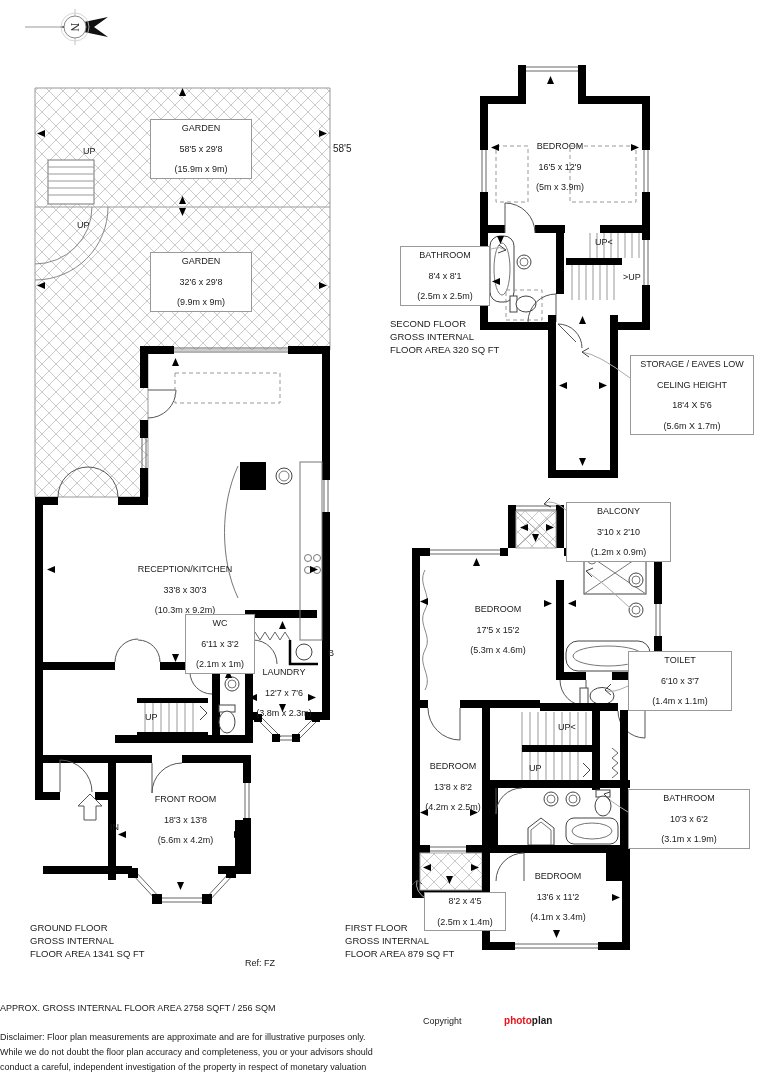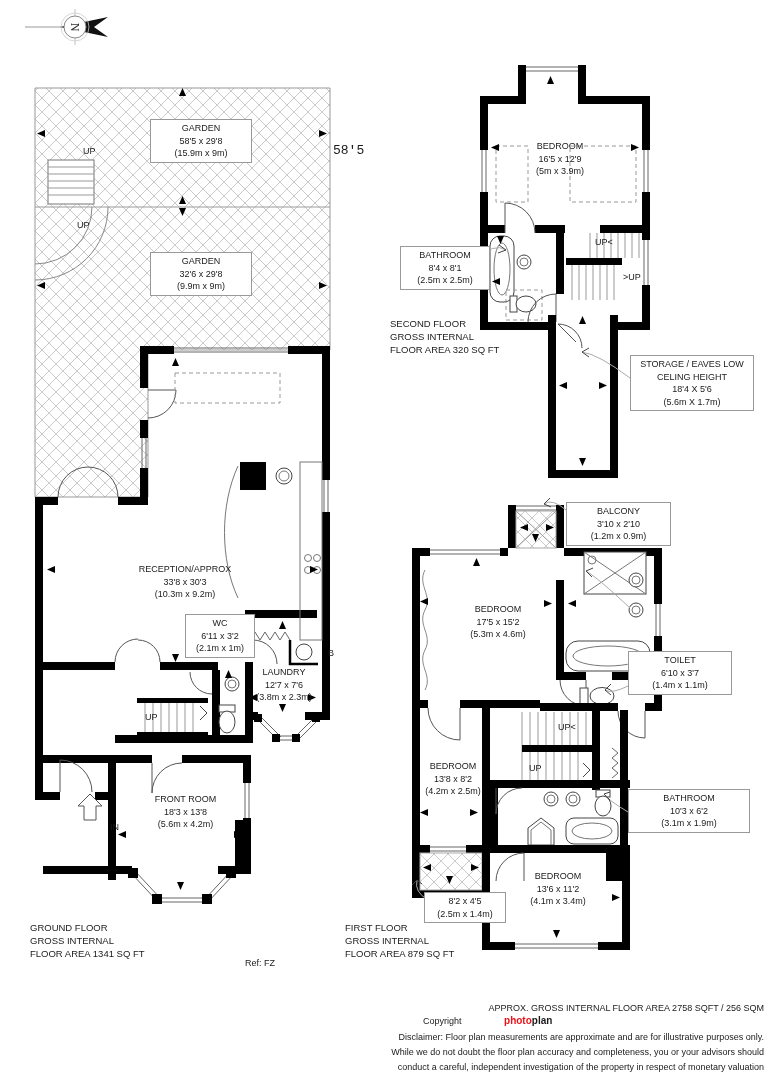--- a/index.html
+++ b/index.html
@@ -13,28 +13,28 @@
   .door{stroke:#555;stroke-width:1;fill:none;}
   .fix{stroke:#444;stroke-width:1;fill:#fff;}
   .fixl{stroke:#777;stroke-width:1;fill:none;}
   .dash{stroke:#999;stroke-width:1;fill:none;stroke-dasharray:4,3;}
   .tread{stroke:#999;stroke-width:1;}
   .leader{stroke:#aaa;stroke-width:1;fill:none;}
   .lhead{stroke:#444;stroke-width:1;fill:none;}
   .zig{stroke:#666;stroke-width:1;fill:none;}
   use{fill:#000;}
   .lbl{position:absolute;display:flex;flex-direction:column;align-items:center;
-       font-size:9px;line-height:12.5px;text-align:center;white-space:nowrap;}
+       font-size:9px;line-height:12.5px;text-align:center;white-space:nowrap;gap:8px;}
   .lbl span{display:block;}
   .boxed{background:#fff;border:1px solid #999;padding:2px 5px;}
   .cap{position:absolute;font-size:9.5px;line-height:13px;white-space:nowrap;}
   .cap span{display:block;}
   .uptxt{position:absolute;font-size:9px;line-height:10px;white-space:nowrap;margin-left:27px;}
-  .dimtxt{position:absolute;font-size:13px;white-space:nowrap;font-family:Liberation Mono, monospace;}
-  .foot{position:absolute;width:100%;text-align:right;font-size:9px;line-height:12px;}
+  .dimtxt{position:absolute;font-size:10px;white-space:nowrap;}
+  .foot{position:absolute;width:100%;text-align:left;font-size:9px;line-height:12px;}
   .footrow{position:absolute;font-size:9px;}
   .logo1{font-weight:bold;font-size:10px;}
   .logo2{font-weight:bold;font-size:10px;color:#1a1a1a;}
 </style>
 </head>
 <body>
 
 <div class="canvas">
 
 <svg width="764" height="1080" viewBox="0 0 764 1080">
@@ -472,21 +472,21 @@
 </div>
 <div class="dimtxt" style="left:333px;top:143px">58'5</div>
 <div class="uptxt" style="left:56px;top:146px">UP</div>
 <div class="uptxt" style="left:50px;top:220px">UP</div>
 <div class="lbl boxed" style="left:150px;top:252px;width:90px">
   <span>GARDEN</span>
   <span>32'6 x 29'8</span>
   <span>(9.9m x 9m)</span>
 </div>
 <div class="lbl" style="left:130px;top:563px;width:110px">
-  <span>RECEPTION/APPROX</span>
+  <span>RECEPTION/KITCHEN</span>
   <span>33'8 x 30'3</span>
   <span>(10.3m x 9.2m)</span>
 </div>
 <div class="lbl boxed" style="left:185px;top:614px;width:58px">
   <span>WC</span>
   <span>6'11 x 3'2</span>
   <span>(2.1m x 1m)</span>
 </div>
 <div class="lbl" style="left:247px;top:666px;width:74px">
   <span>LAUNDRY</span>

